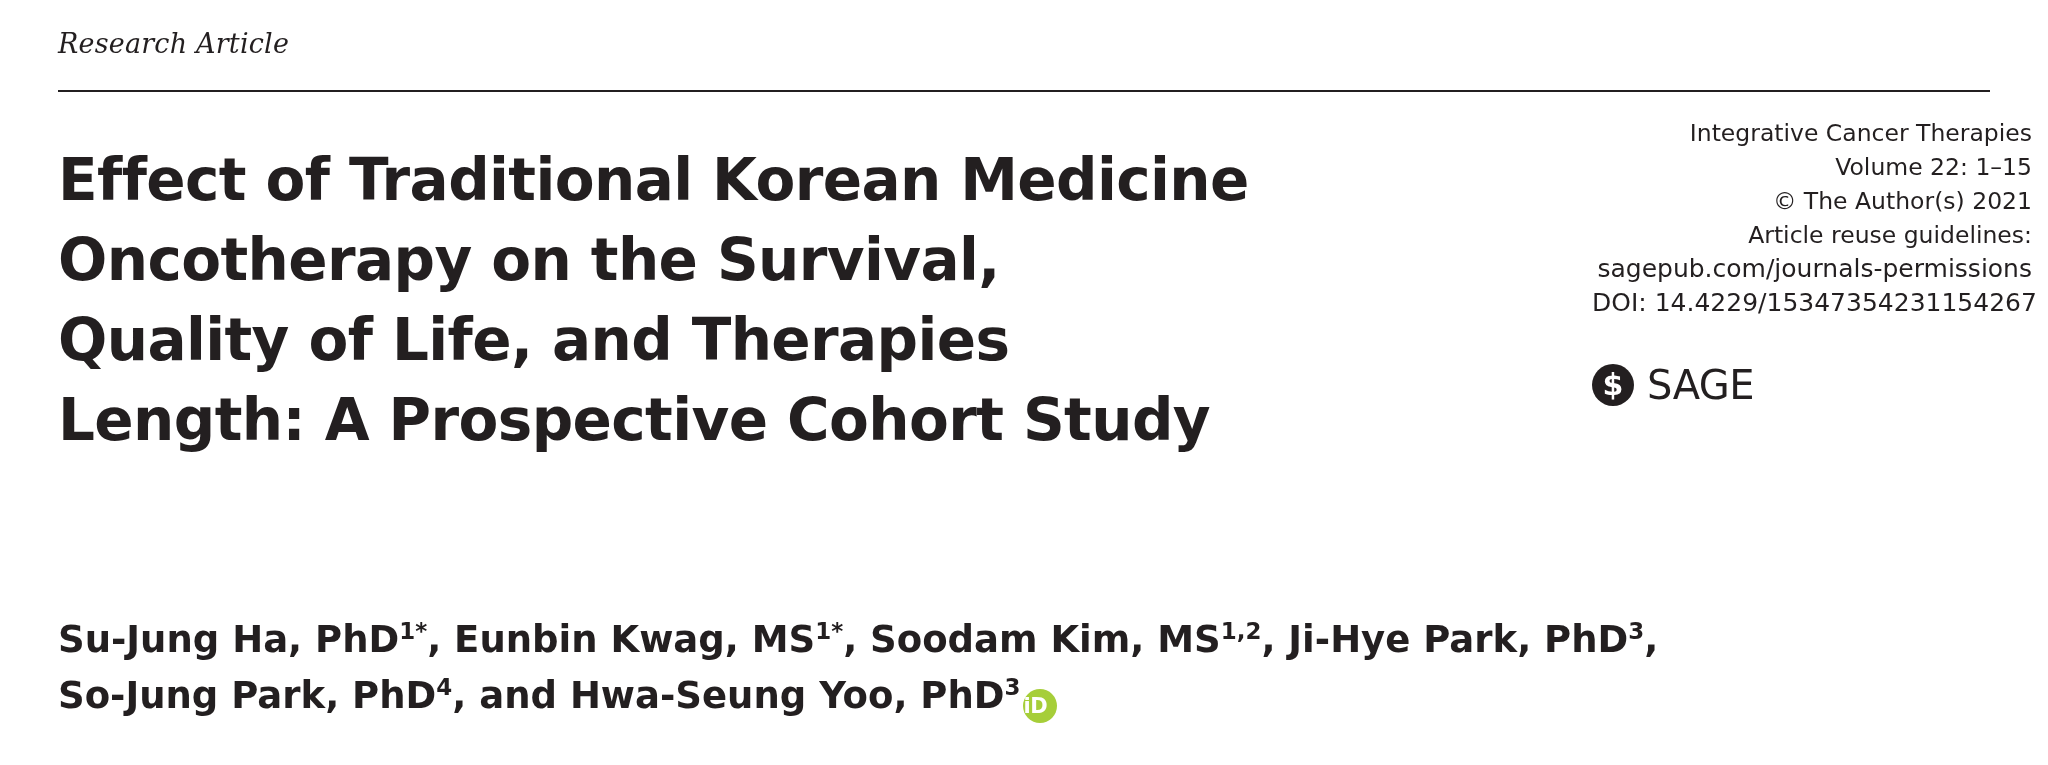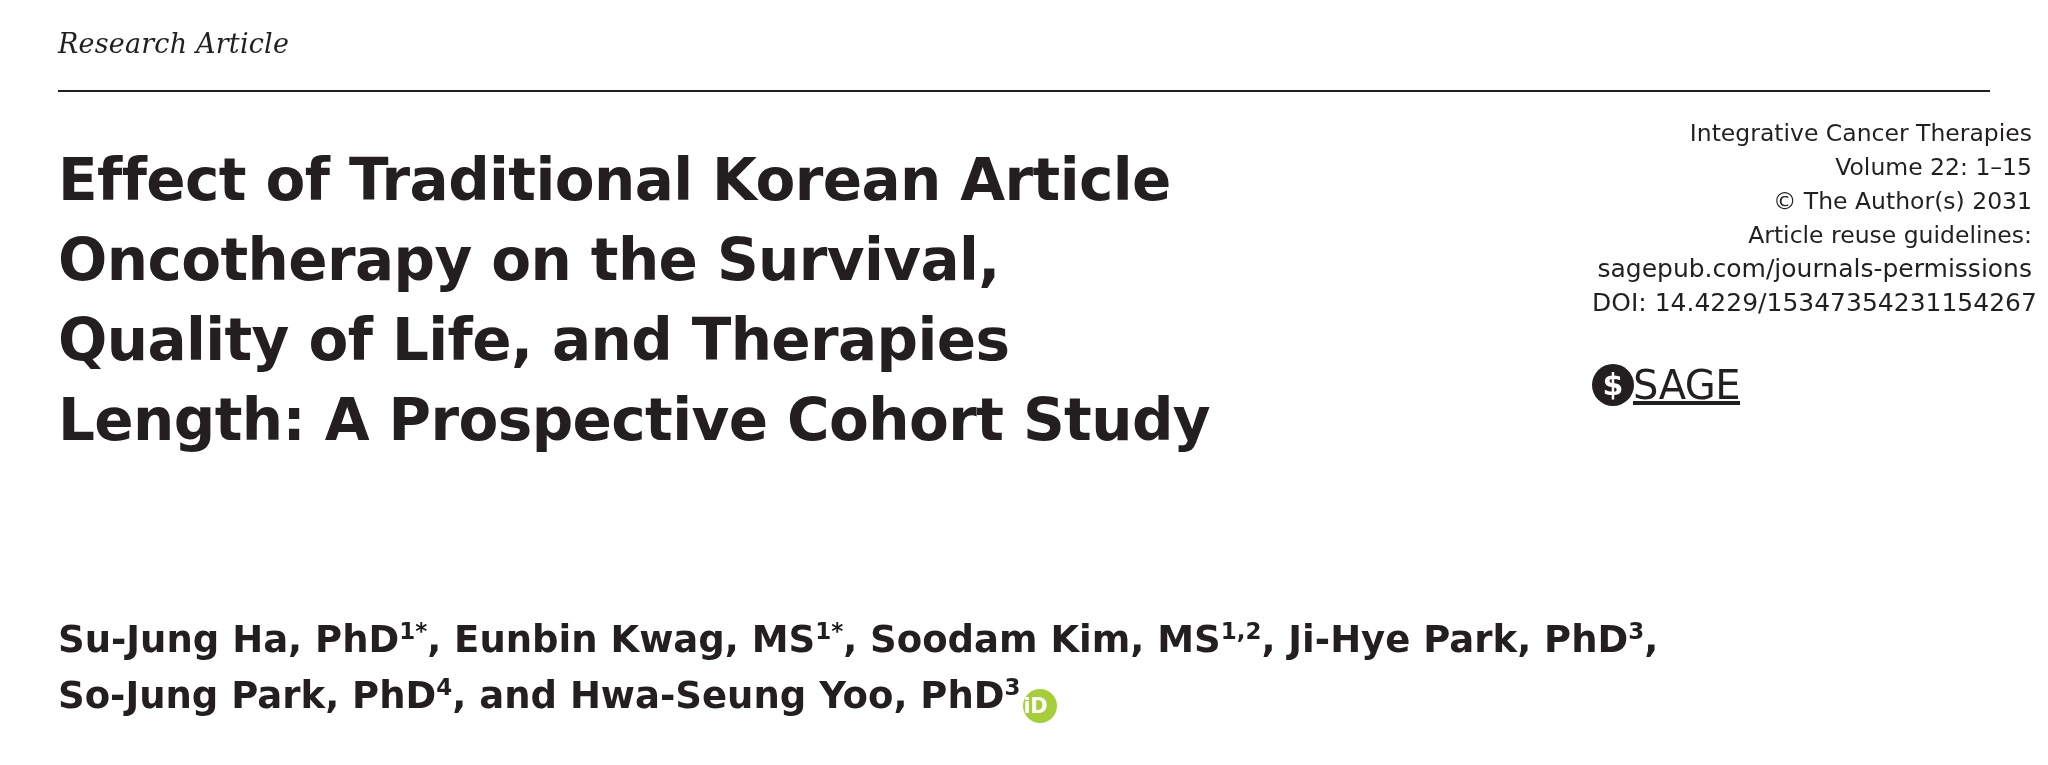--- a/index.html
+++ b/index.html
@@ -75,22 +75,21 @@
   .meta div { white-space: nowrap; text-align: right; }
   .meta .meta-small { font-size: 25px; }
 
   
   .sage-logo {
     position: absolute;
     left: 1592px;
     top: 362px;
     display: flex;
     align-items: center;
-    gap: 2px;
-    text-decoration: underline;
+    gap: 16px;
   }
   .sage-mark {
     width: 42px;
     height: 42px;
     border-radius: 50%;
     background: #231f20;
     position: relative;
     display: inline-block;
   }
   .sage-mark::after {
@@ -151,31 +150,31 @@
 <body>
 
 <div class="page">
 
   <div class="article-type">Research Article</div>
 
   <div class="rule"></div>
 
   <div class="title-block">
     <h1 class="title">
-      <span>Effect of Traditional Korean Article</span><br>
+      <span>Effect of Traditional Korean Medicine</span><br>
       <span>Oncotherapy on the Survival,</span><br>
       <span>Quality of Life, and Therapies</span><br>
       <span>Length: A Prospective Cohort Study</span>
     </h1>
   </div>
 
   <div class="meta">
     <div>Integrative Cancer Therapies</div>
     <div>Volume 22: 1–15</div>
-    <div>© The Author(s) 2031</div>
+    <div>© The Author(s) 2021</div>
     <div>Article reuse guidelines:</div>
     <div class="meta-small">sagepub.com/journals-permissions</div>
     <div class="meta-small">DOI: 14.4229/15347354231154267</div>
   </div>
 
   <div class="sage-logo">
     <span class="sage-mark"></span>
     <span class="sage-word">SAGE</span>
   </div>
 

